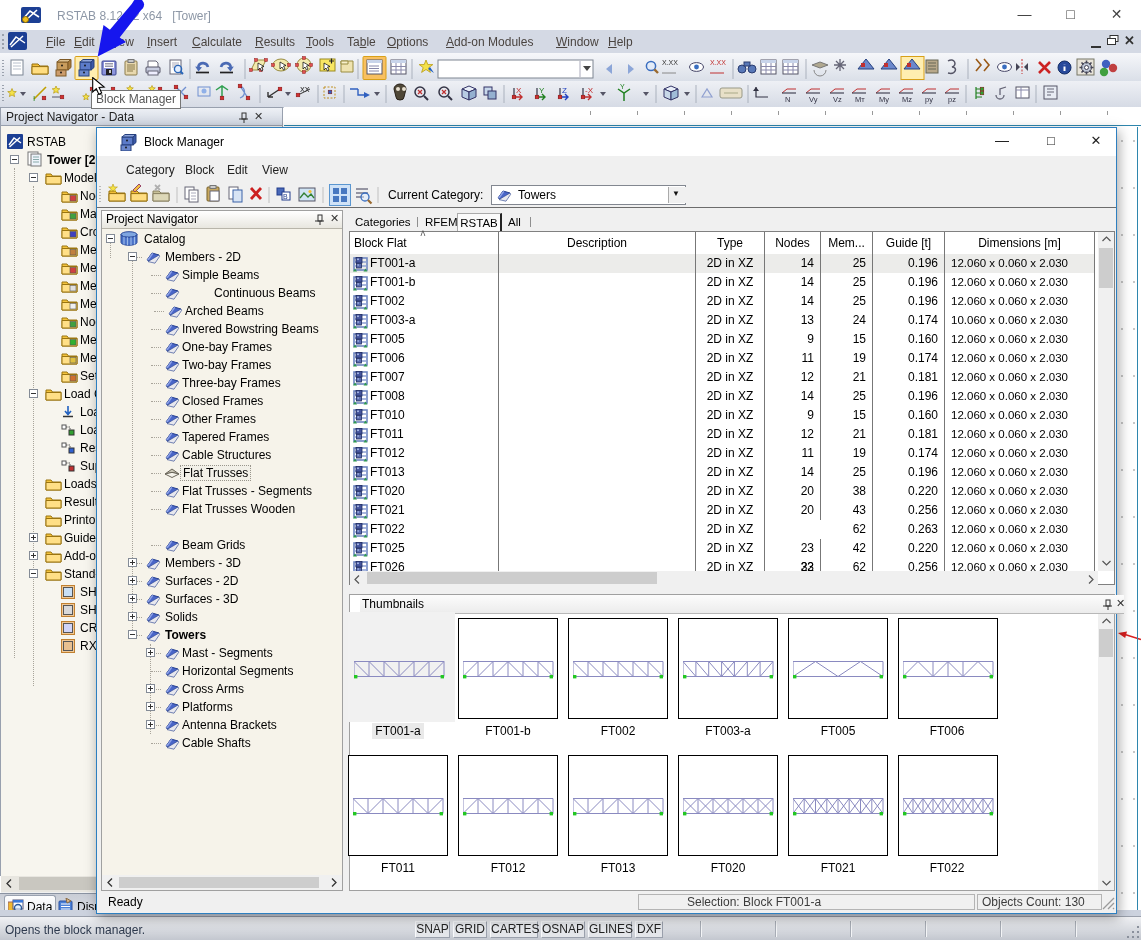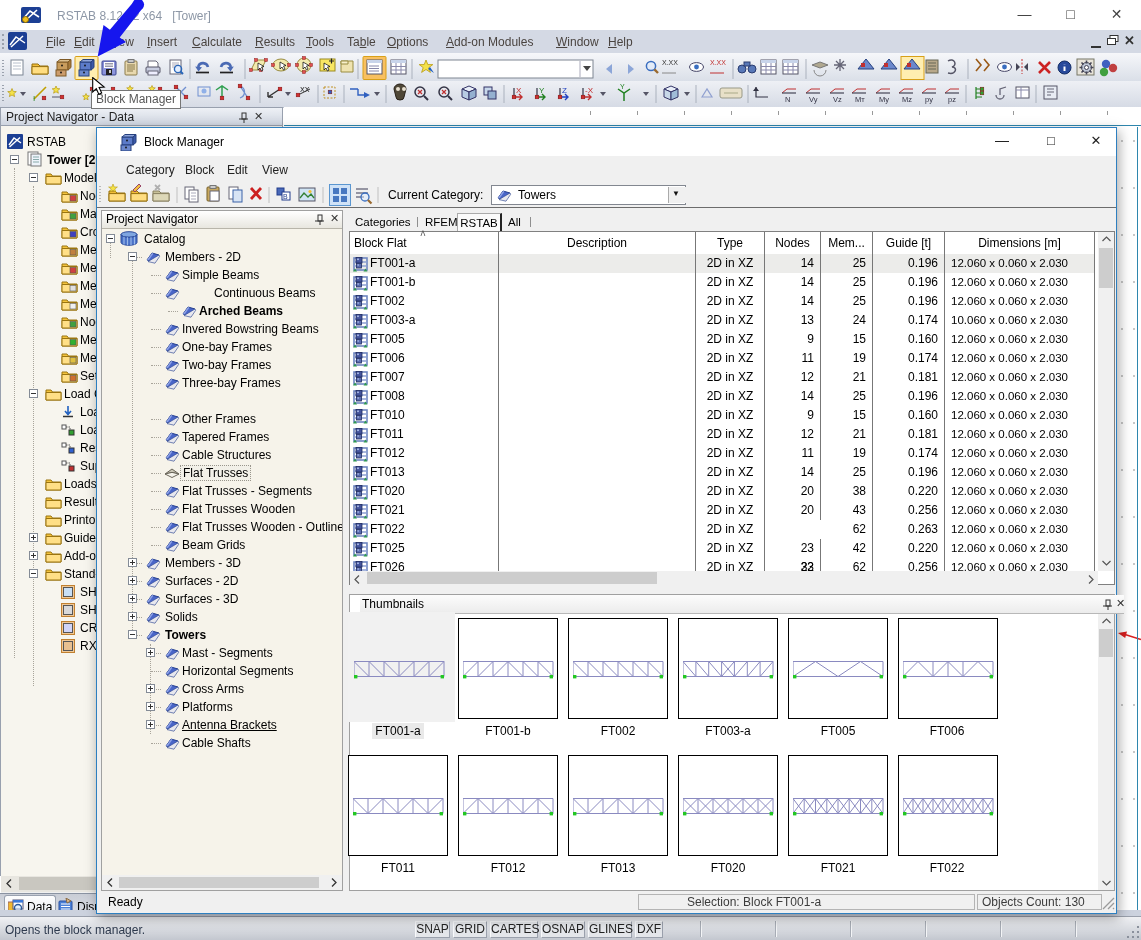--- a/index.html
+++ b/index.html
@@ -873,21 +873,21 @@
         </div>
         <div class="trow" style="left:0;top:56px;width:240px;">
           <div class="abs" style="left:49px;top:9px;width:10px;border-top:1px dotted #a8a49a;"></div>
           <svg class="abs" style="left:62px;top:2px" width="16" height="14">
             <polygon points="2,10 7,3 14,5 9,12" fill="#4a66c8" stroke="#223c8c" stroke-width="1"></polygon>
             <polygon points="2,10 7,3 8.5,3.6 3.5,10.6" fill="#8fa3e6"></polygon>
             <polygon points="3,11.6 10,13.2 14.6,6.4 14,5" fill="#e8e8ee" stroke="#223c8c" stroke-width="0.6"></polygon>
           </svg>
           <span class="tlabel" style="left:80px;margin-left:32px;"><span style="">Continuous Beams</span></span>
         </div>
-        <div class="trow" style="left:17px;top:74px;width:240px;font-weight:bold;">
+        <div class="trow" style="left:3px;top:74px;width:240px;">
           <div class="abs" style="left:49px;top:9px;width:10px;border-top:1px dotted #a8a49a;"></div>
           <svg class="abs" style="left:62px;top:2px" width="16" height="14">
             <polygon points="2,10 7,3 14,5 9,12" fill="#4a66c8" stroke="#223c8c" stroke-width="1"></polygon>
             <polygon points="2,10 7,3 8.5,3.6 3.5,10.6" fill="#8fa3e6"></polygon>
             <polygon points="3,11.6 10,13.2 14.6,6.4 14,5" fill="#e8e8ee" stroke="#223c8c" stroke-width="0.6"></polygon>
           </svg>
           <span class="tlabel" style="left:80px;"><span style="">Arched Beams</span></span>
         </div>
         <div class="trow" style="left:0;top:92px;width:240px;">
           <div class="abs" style="left:49px;top:9px;width:10px;border-top:1px dotted #a8a49a;"></div>
@@ -917,20 +917,29 @@
           <span class="tlabel" style="left:80px;"><span style="">Two-bay Frames</span></span>
         </div>
         <div class="trow" style="left:0;top:146px;width:240px;">
           <div class="abs" style="left:49px;top:9px;width:10px;border-top:1px dotted #a8a49a;"></div>
           <svg class="abs" style="left:62px;top:2px" width="16" height="14">
             <polygon points="2,10 7,3 14,5 9,12" fill="#4a66c8" stroke="#223c8c" stroke-width="1"></polygon>
             <polygon points="2,10 7,3 8.5,3.6 3.5,10.6" fill="#8fa3e6"></polygon>
             <polygon points="3,11.6 10,13.2 14.6,6.4 14,5" fill="#e8e8ee" stroke="#223c8c" stroke-width="0.6"></polygon>
           </svg>
           <span class="tlabel" style="left:80px;"><span style="">Three-bay Frames</span></span>
+        </div>
+        <div class="trow" style="left:0;top:164px;width:240px;">
+          <div class="abs" style="left:49px;top:9px;width:10px;border-top:1px dotted #a8a49a;"></div>
+          <svg class="abs" style="left:62px;top:2px" width="16" height="14">
+            <polygon points="2,10 7,3 14,5 9,12" fill="#4a66c8" stroke="#223c8c" stroke-width="1"></polygon>
+            <polygon points="2,10 7,3 8.5,3.6 3.5,10.6" fill="#8fa3e6"></polygon>
+            <polygon points="3,11.6 10,13.2 14.6,6.4 14,5" fill="#e8e8ee" stroke="#223c8c" stroke-width="0.6"></polygon>
+          </svg>
+          <span class="tlabel" style="left:80px;"><span style="">Closed Frames</span></span>
         </div>
         <div class="trow" style="left:0;top:182px;width:240px;">
           <div class="abs" style="left:49px;top:9px;width:10px;border-top:1px dotted #a8a49a;"></div>
           <svg class="abs" style="left:62px;top:2px" width="16" height="14">
             <polygon points="2,10 7,3 14,5 9,12" fill="#4a66c8" stroke="#223c8c" stroke-width="1"></polygon>
             <polygon points="2,10 7,3 8.5,3.6 3.5,10.6" fill="#8fa3e6"></polygon>
             <polygon points="3,11.6 10,13.2 14.6,6.4 14,5" fill="#e8e8ee" stroke="#223c8c" stroke-width="0.6"></polygon>
           </svg>
           <span class="tlabel" style="left:80px;"><span style="">Other Frames</span></span>
         </div>
@@ -970,29 +979,20 @@
           <span class="tlabel" style="left:80px;"><span style="">Flat Trusses - Segments</span></span>
         </div>
         <div class="trow" style="left:0;top:272px;width:240px;">
           <div class="abs" style="left:49px;top:9px;width:10px;border-top:1px dotted #a8a49a;"></div>
           <svg class="abs" style="left:62px;top:2px" width="16" height="14">
             <polygon points="2,10 7,3 14,5 9,12" fill="#4a66c8" stroke="#223c8c" stroke-width="1"></polygon>
             <polygon points="2,10 7,3 8.5,3.6 3.5,10.6" fill="#8fa3e6"></polygon>
             <polygon points="3,11.6 10,13.2 14.6,6.4 14,5" fill="#e8e8ee" stroke="#223c8c" stroke-width="0.6"></polygon>
           </svg>
           <span class="tlabel" style="left:80px;"><span style="">Flat Trusses Wooden</span></span>
-        </div>
-        <div class="trow" style="left:0;top:290px;width:240px;">
-          <div class="abs" style="left:49px;top:9px;width:10px;border-top:1px dotted #a8a49a;"></div>
-          <svg class="abs" style="left:62px;top:2px" width="16" height="14">
-            <polygon points="2,10 7,3 14,5 9,12" fill="#4a66c8" stroke="#223c8c" stroke-width="1"></polygon>
-            <polygon points="2,10 7,3 8.5,3.6 3.5,10.6" fill="#8fa3e6"></polygon>
-            <polygon points="3,11.6 10,13.2 14.6,6.4 14,5" fill="#e8e8ee" stroke="#223c8c" stroke-width="0.6"></polygon>
-          </svg>
-          <span class="tlabel" style="left:80px;"><span style="">Flat Trusses Wooden - Outline</span></span>
         </div>
         <div class="trow" style="left:0;top:308px;width:240px;">
           <div class="abs" style="left:49px;top:9px;width:10px;border-top:1px dotted #a8a49a;"></div>
           <svg class="abs" style="left:62px;top:2px" width="16" height="14">
             <polygon points="2,10 7,3 14,5 9,12" fill="#4a66c8" stroke="#223c8c" stroke-width="1"></polygon>
             <polygon points="2,10 7,3 8.5,3.6 3.5,10.6" fill="#8fa3e6"></polygon>
             <polygon points="3,11.6 10,13.2 14.6,6.4 14,5" fill="#e8e8ee" stroke="#223c8c" stroke-width="0.6"></polygon>
           </svg>
           <span class="tlabel" style="left:80px;"><span style="">Beam Grids</span></span>
         </div>
@@ -1086,21 +1086,21 @@
           <span class="tlabel" style="left:80px;"><span style="">Platforms</span></span>
         </div>
         <div class="trow" style="left:0;top:488px;width:240px;">
           <div class="abs" style="left:49px;top:9px;width:10px;border-top:1px dotted #a8a49a;"></div>
           <div class="exp plus" style="left:44px;top:4px;"></div>
           <svg class="abs" style="left:62px;top:2px" width="16" height="14">
             <polygon points="2,10 7,3 14,5 9,12" fill="#4a66c8" stroke="#223c8c" stroke-width="1"></polygon>
             <polygon points="2,10 7,3 8.5,3.6 3.5,10.6" fill="#8fa3e6"></polygon>
             <polygon points="3,11.6 10,13.2 14.6,6.4 14,5" fill="#e8e8ee" stroke="#223c8c" stroke-width="0.6"></polygon>
           </svg>
-          <span class="tlabel" style="left:80px;text-decoration:underline;"><span style="">Antenna Brackets</span></span>
+          <span class="tlabel" style="left:80px;"><span style="">Antenna Brackets</span></span>
         </div>
         <div class="trow" style="left:0;top:506px;width:240px;">
           <div class="abs" style="left:49px;top:9px;width:10px;border-top:1px dotted #a8a49a;"></div>
           <svg class="abs" style="left:62px;top:2px" width="16" height="14">
             <polygon points="2,10 7,3 14,5 9,12" fill="#4a66c8" stroke="#223c8c" stroke-width="1"></polygon>
             <polygon points="2,10 7,3 8.5,3.6 3.5,10.6" fill="#8fa3e6"></polygon>
             <polygon points="3,11.6 10,13.2 14.6,6.4 14,5" fill="#e8e8ee" stroke="#223c8c" stroke-width="0.6"></polygon>
           </svg>
           <span class="tlabel" style="left:80px;"><span style="">Cable Shafts</span></span>
         </div>

